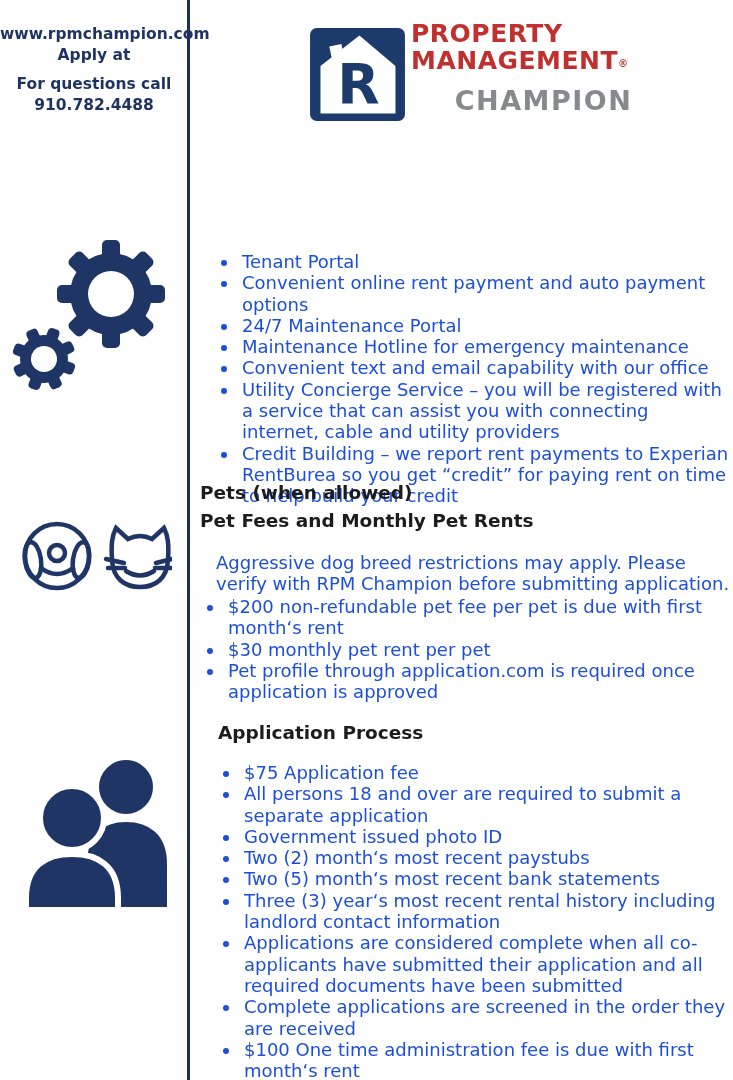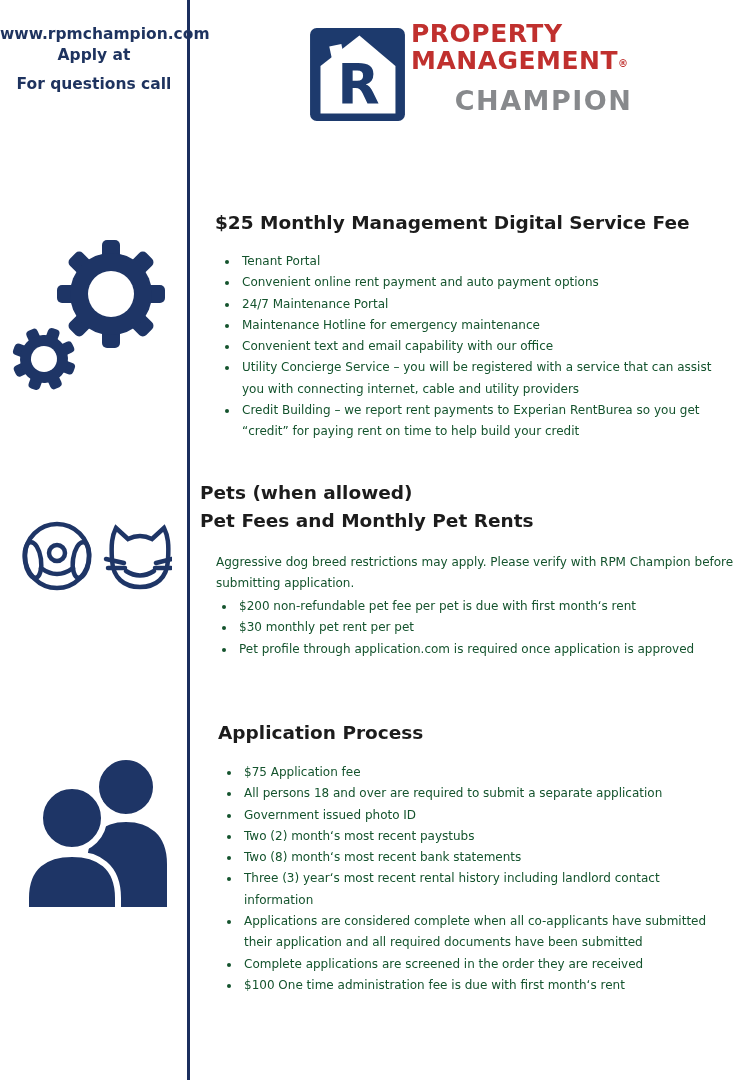--- a/index.html
+++ b/index.html
@@ -55,49 +55,50 @@
   .heading {
     position: absolute;
     font-weight: bold;
     font-size: 18.5px;
     line-height: 28px;
     color: #1c1c1c;
   }
   .h-fee  { left: 215px; top: 209px; width: 500px; }
   .h-pets { left: 200px; top: 479px; width: 420px; }
   .h-app  { left: 218px; top: 719px; width: 420px; }
-  .body-text { font-size: 12px; line-height: 21.3px; color: #14532d; }
+  .body-text { font-size: 18px; line-height: 21.3px; color: #1d4ed8; }
   .intro {
     position: absolute;
     left: 216px; top: 552px; width: 524px;
   }
   .blist {
     position: absolute;
     list-style: disc;
     padding-left: 16px;
   }
   .blist li { padding-left: 3px; }
   .l-fee  { left: 223px; top: 251px; width: 506px; }
-  .l-pets { left: 220px; top: 596px; width: 502px; }
+  .l-pets { left: 209px; top: 596px; width: 502px; }
   .l-app  { left: 225px; top: 762px; width: 505px; }
 </style>
 </head>
 <body>
 
 <div class="page">
 
   <div class="divider"></div>
 
   <div class="contact">
     <div class="group">
       <div class="line">www.rpmchampion.com</div>
       <div class="line">Apply at</div>
     </div>
     <div class="group">
       <div class="line">For questions call</div>
+      <div class="line">910.782.4488</div>
     </div>
   </div>
 
   <div class="icon-block gears">
     <svg width="188" height="175" viewBox="0 0 188 175">
       <g fill="#1e3566">
         <g transform="translate(111,57)">
           <g>
             <rect x="-9" y="-54" width="18" height="24" rx="5"></rect>
             <rect x="-9" y="-54" width="18" height="24" rx="5" transform="rotate(45)"></rect>
@@ -171,21 +172,20 @@
         <text x="51" y="79" text-anchor="middle" font-family="'DejaVu Sans', sans-serif" font-size="58" font-weight="bold" fill="#1d3a6d">R</text>
       </svg>
     </div>
     <div class="logo-words">
       <div class="logo-prop">PROPERTY</div>
       <div class="logo-mgmt"><span>MANAGEMENT</span><span class="logo-reg">®</span></div>
       <div class="logo-champ">CHAMPION</div>
     </div>
   </div>
 
-  <div class="heading h-fee">$25 Monthly Management Digital Service Fee</div>
   <ul class="blist body-text l-fee">
     <li>Tenant Portal</li>
     <li>Convenient online rent payment and auto payment options</li>
     <li>24/7 Maintenance Portal</li>
     <li>Maintenance Hotline for emergency maintenance</li>
     <li>Convenient text and email capability with our office</li>
     <li>Utility Concierge Service – you will be registered with a service that can assist you with connecting internet, cable and utility providers</li>
     <li>Credit Building – we report rent payments to Experian RentBurea so you get “credit” for paying rent on time to help build your credit</li>
   </ul>
 
@@ -199,20 +199,20 @@
     <li>$30 monthly pet rent per pet</li>
     <li>Pet profile through application.com is required once application is approved</li>
   </ul>
 
   <div class="heading h-app">Application Process</div>
   <ul class="blist body-text l-app">
     <li>$75 Application fee</li>
     <li>All persons 18 and over are required to submit a separate application</li>
     <li>Government issued photo ID</li>
     <li>Two (2) month‘s most recent paystubs</li>
-    <li>Two (8) month‘s most recent bank statements</li>
+    <li>Two (5) month‘s most recent bank statements</li>
     <li>Three (3) year‘s most recent rental history including landlord contact information</li>
     <li>Applications are considered complete when all co-applicants have submitted their application and all required documents have been submitted</li>
     <li>Complete applications are screened in the order they are received</li>
     <li>$100 One time administration fee is due with first month‘s rent</li>
   </ul>
 
 </div>
 
 </body></html>

